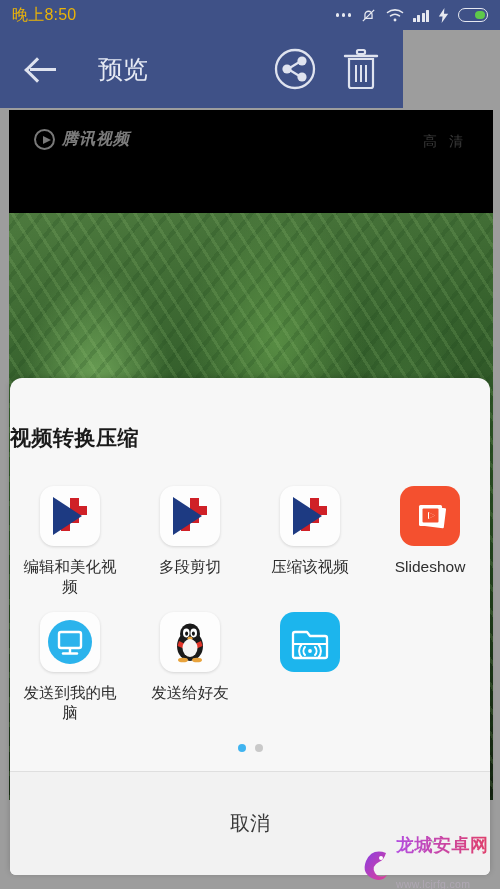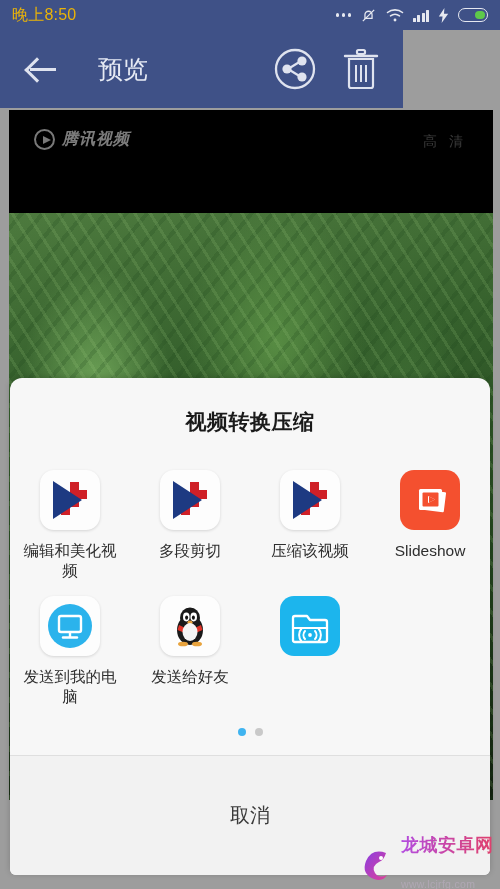--- a/index.html
+++ b/index.html
@@ -92,22 +92,22 @@
     letter-spacing: 4px; opacity: .5; z-index: 3;
   }
 
   
   .sheet {
     position: absolute; left: 10px; bottom: 14px; width: 480px; height: 497px;
     background: #f7f7f7; border-radius: 12px 12px 6px 6px; overflow: hidden;
     box-shadow: 0 -1px 6px rgba(0,0,0,.18); display: flex; flex-direction: column;
   }
   .sheet-title {
-    text-align: center; font-size: 21px; color: #1a1a1a; font-weight: bold;
-    padding-top: 30px; letter-spacing: .5px;
+    text-align: left; font-size: 21px; color: #1a1a1a; font-weight: bold;
+    padding-top: 46px; letter-spacing: .5px;
   }
   .grid {
     margin-top: 34px; display: grid; grid-template-columns: repeat(4, 1fr);
     row-gap: 14px;
   }
   .cell { display: flex; flex-direction: column; align-items: center; cursor: pointer; }
   .cell-icon { width: 60px; height: 60px; position: relative; }
   .cell-label {
     margin-top: 11px; font-size: 15.5px; color: #2e2e2e; text-align: center;
     line-height: 1.32; width: 98px; word-break: break-all;
@@ -131,21 +131,21 @@
 
   .sheet-sep { height: 1px; background: #dfdfdf; margin-top: 19px; }
   .cancel {
     flex: 1; display: flex; align-items: center; justify-content: center;
     background: #f2f2f2; font-size: 20px; color: #3a3a3a; cursor: pointer;
   }
 
   
   .watermark {
     position: absolute; right: 4px; bottom: 2px; width: 140px; height: 48px;
-    display: flex; align-items: center; gap: 5px; z-index: 40; pointer-events: none;
+    display: flex; align-items: center; z-index: 40; pointer-events: none;
   }
   .wm-text { display: flex; flex-direction: column; line-height: 1.05; }
   .wm-cn {
     font-size: 18px; font-weight: bold;
     background: linear-gradient(90deg, #b34de0, #e0406a);
     -webkit-background-clip: text; background-clip: text; color: transparent;
     letter-spacing: .5px;
   }
   .wm-url { font-size: 10.5px; color: #b0a8b4; letter-spacing: .3px; margin-top: 25px; }
   .nav-hint {

